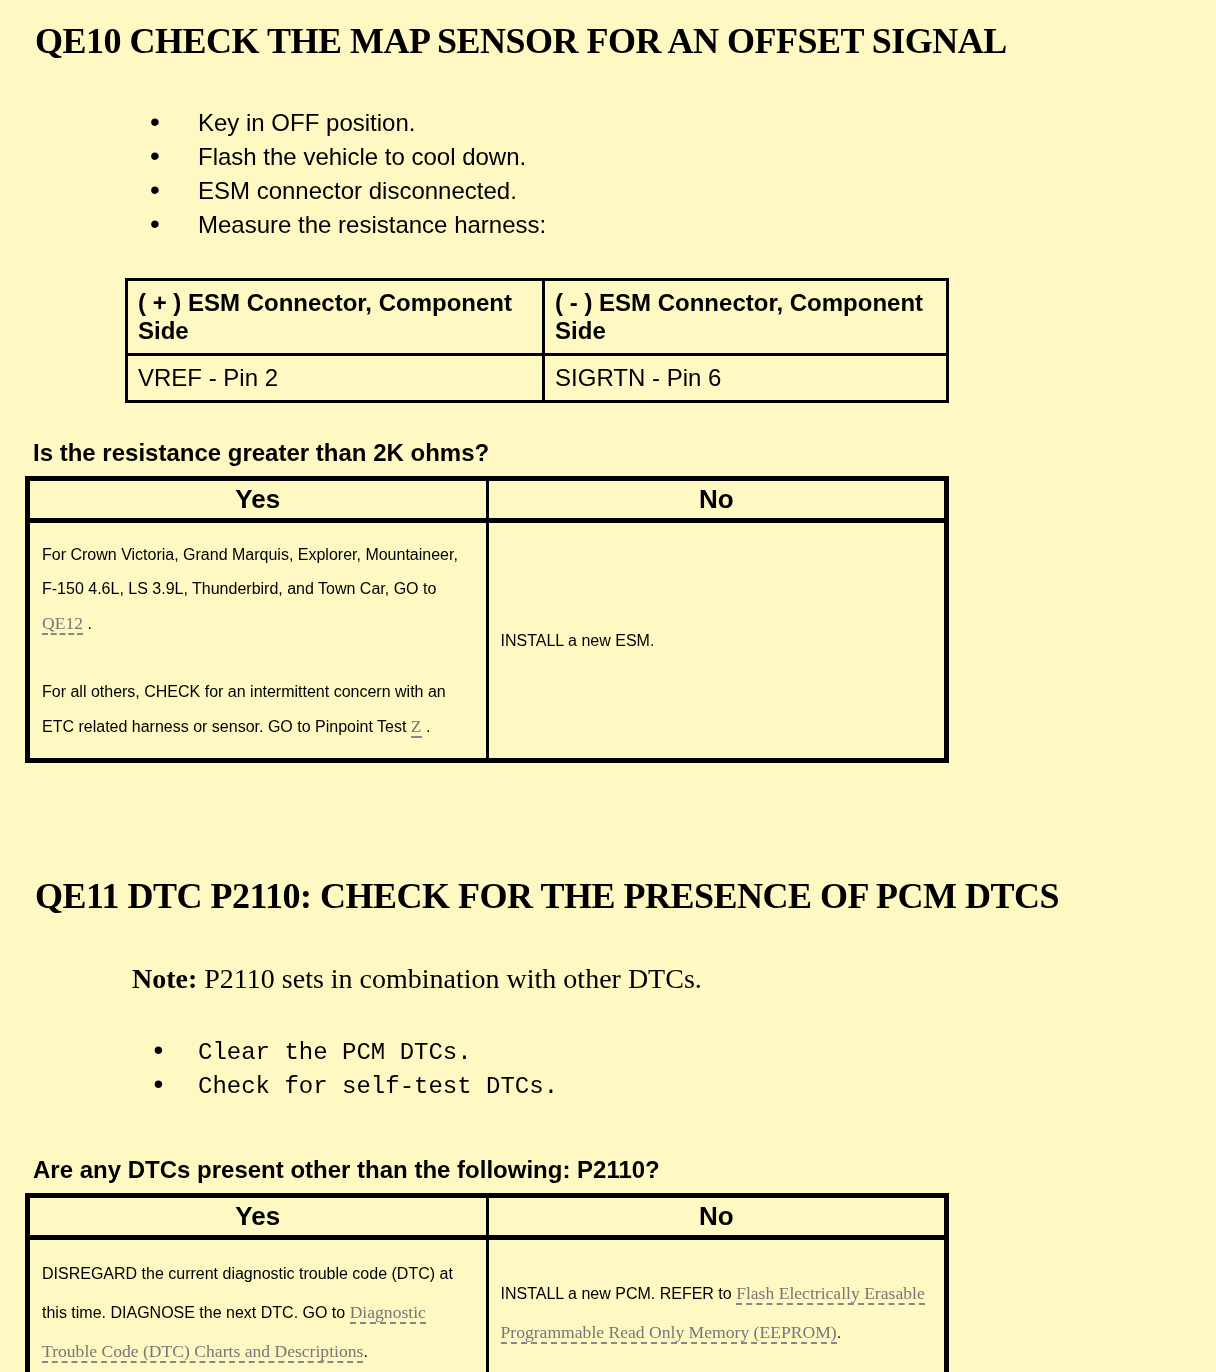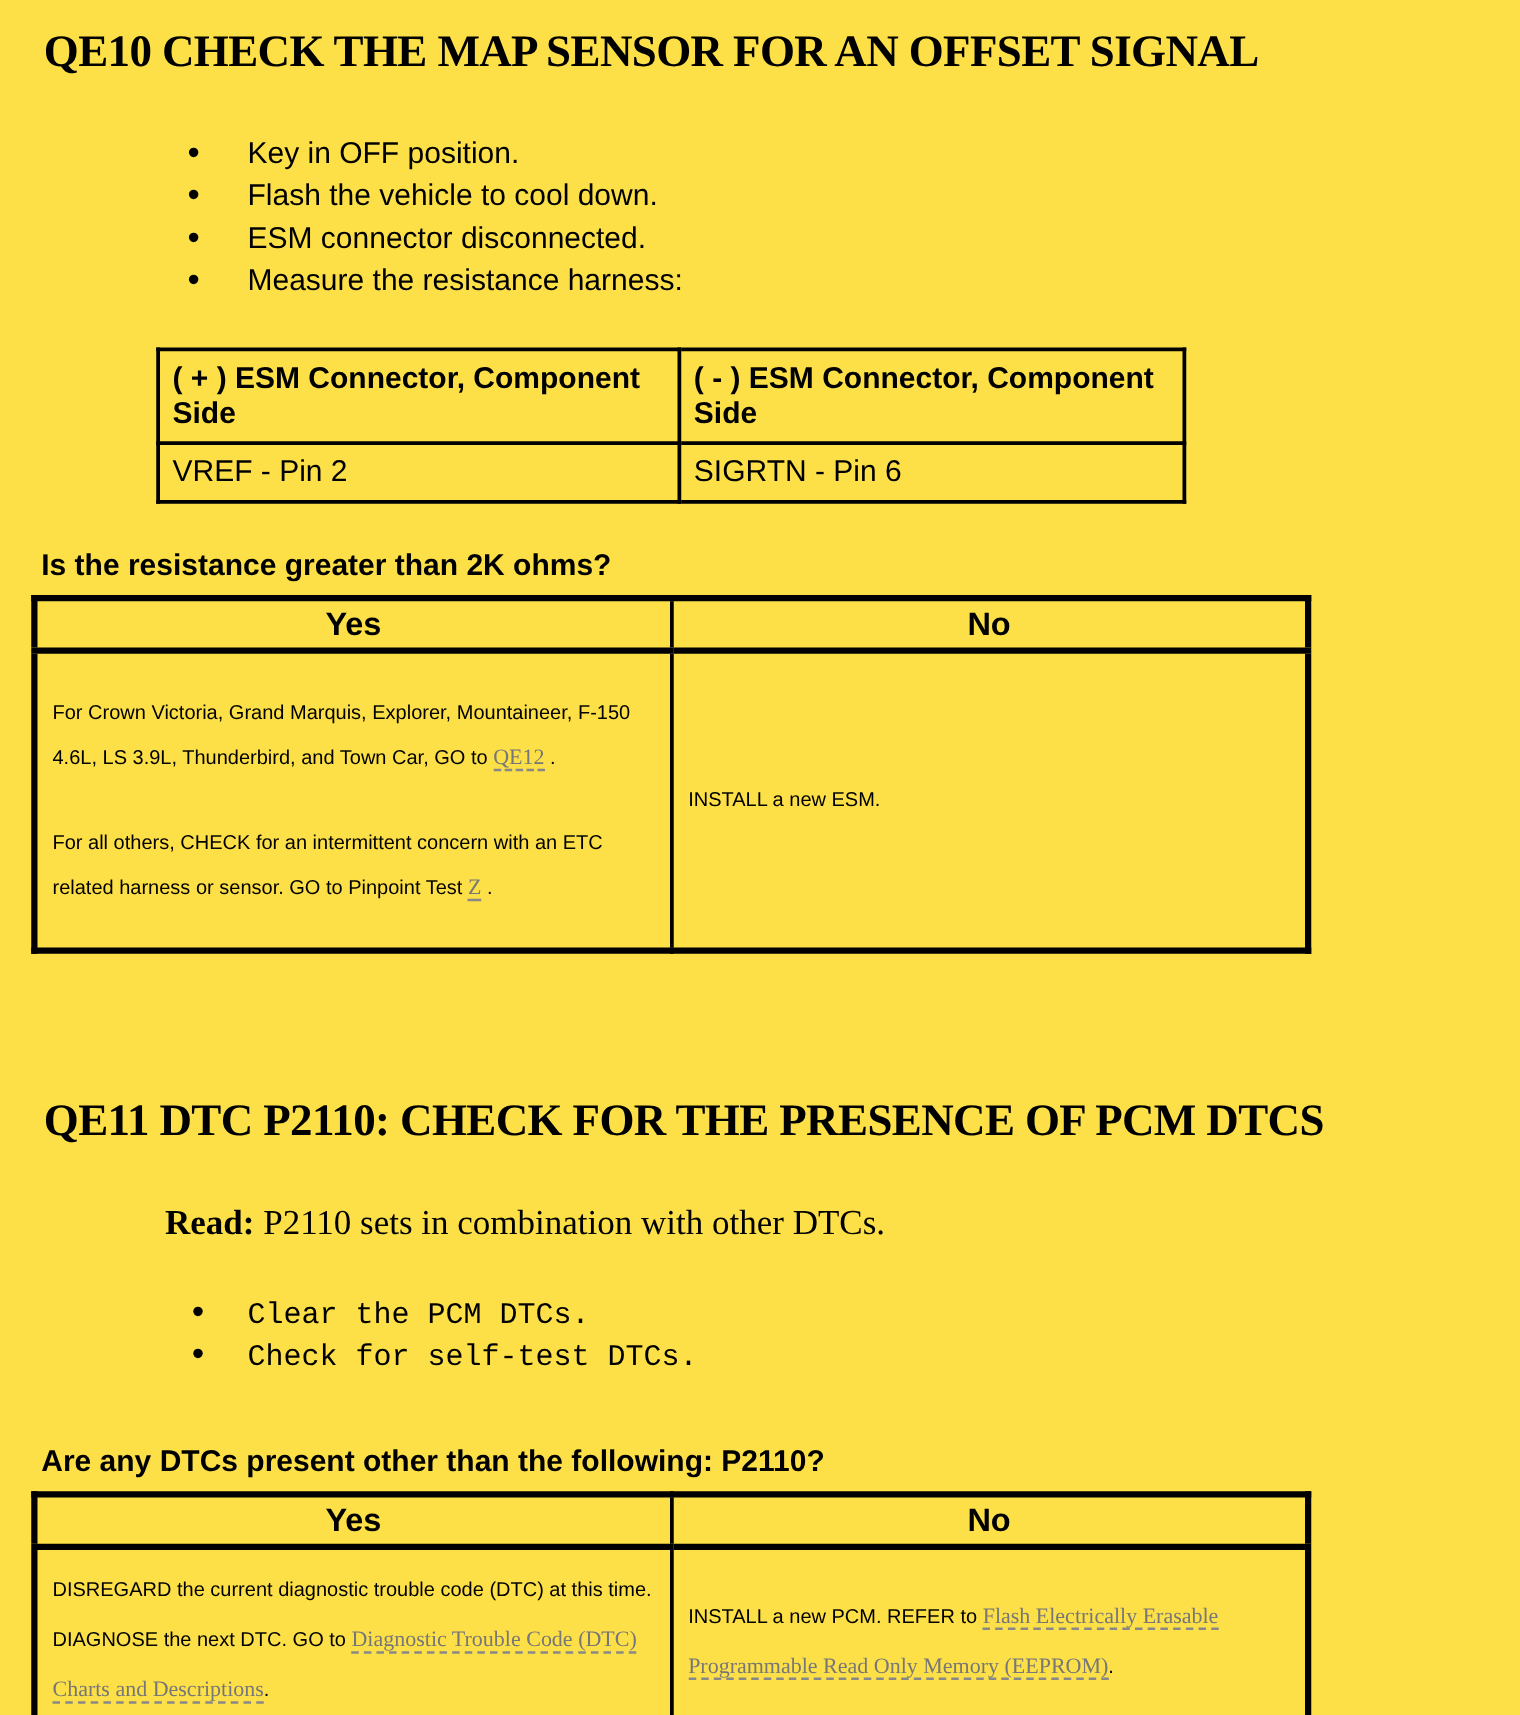--- a/index.html
+++ b/index.html
@@ -2,21 +2,21 @@
 <html><head>
 <meta charset="utf-8">
 <style>
   * { margin: 0; padding: 0; box-sizing: border-box; }
   html, body { background: #ffffff; }
   .page {
     position: relative;
     width: 1216px;
     height: 1372px;
     margin: 0 auto;
-    background: #fde047;
+    background: #fef9c3;
     color: #000000;
     font-family: "Liberation Sans", sans-serif;
     overflow: hidden;
   }
   .section-title {
     font-family: "Liberation Serif", serif;
     font-weight: bold;
     font-size: 36px;
     letter-spacing: -0.5px;
     white-space: nowrap;
@@ -55,21 +55,21 @@
   .measure-table th { font-weight: bold; }
   .question {
     font-size: 24px;
     font-weight: bold;
     margin: 36px 0 0 33px;
   }
   .decision-table {
     border-collapse: collapse;
     table-layout: fixed;
     margin: 9px 0 0 25px;
-    width: 1024px;
+    width: 924px;
     border: 5px solid #000;
   }
   .decision-table th {
     border-bottom: 5px solid #000;
     font-size: 26px;
     font-weight: bold;
     text-align: center;
     height: 42px;
     vertical-align: middle;
   }
@@ -149,21 +149,21 @@
       </td>
       <td>
         <span>INSTALL a new ESM.</span>
       </td>
     </tr>
   </tbody>
     </table>
 
   <h1 class="section-title title-qe11">QE11 DTC P2110: CHECK FOR THE PRESENCE OF PCM DTCS</h1>
 
-  <div class="note-line"><span class="note-label">Read:</span><span> P2110 sets in combination with other DTCs.</span></div>
+  <div class="note-line"><span class="note-label">Note:</span><span> P2110 sets in combination with other DTCs.</span></div>
 
   <div class="bullet-list second">
     <div class="bullet-item">Clear the PCM DTCs.</div>
     <div class="bullet-item">Check for self-test DTCs.</div>
   </div>
 
   <div class="question q2">Are any DTCs present other than the following: P2110?</div>
 
   <table class="decision-table qe11">
     <colgroup>

